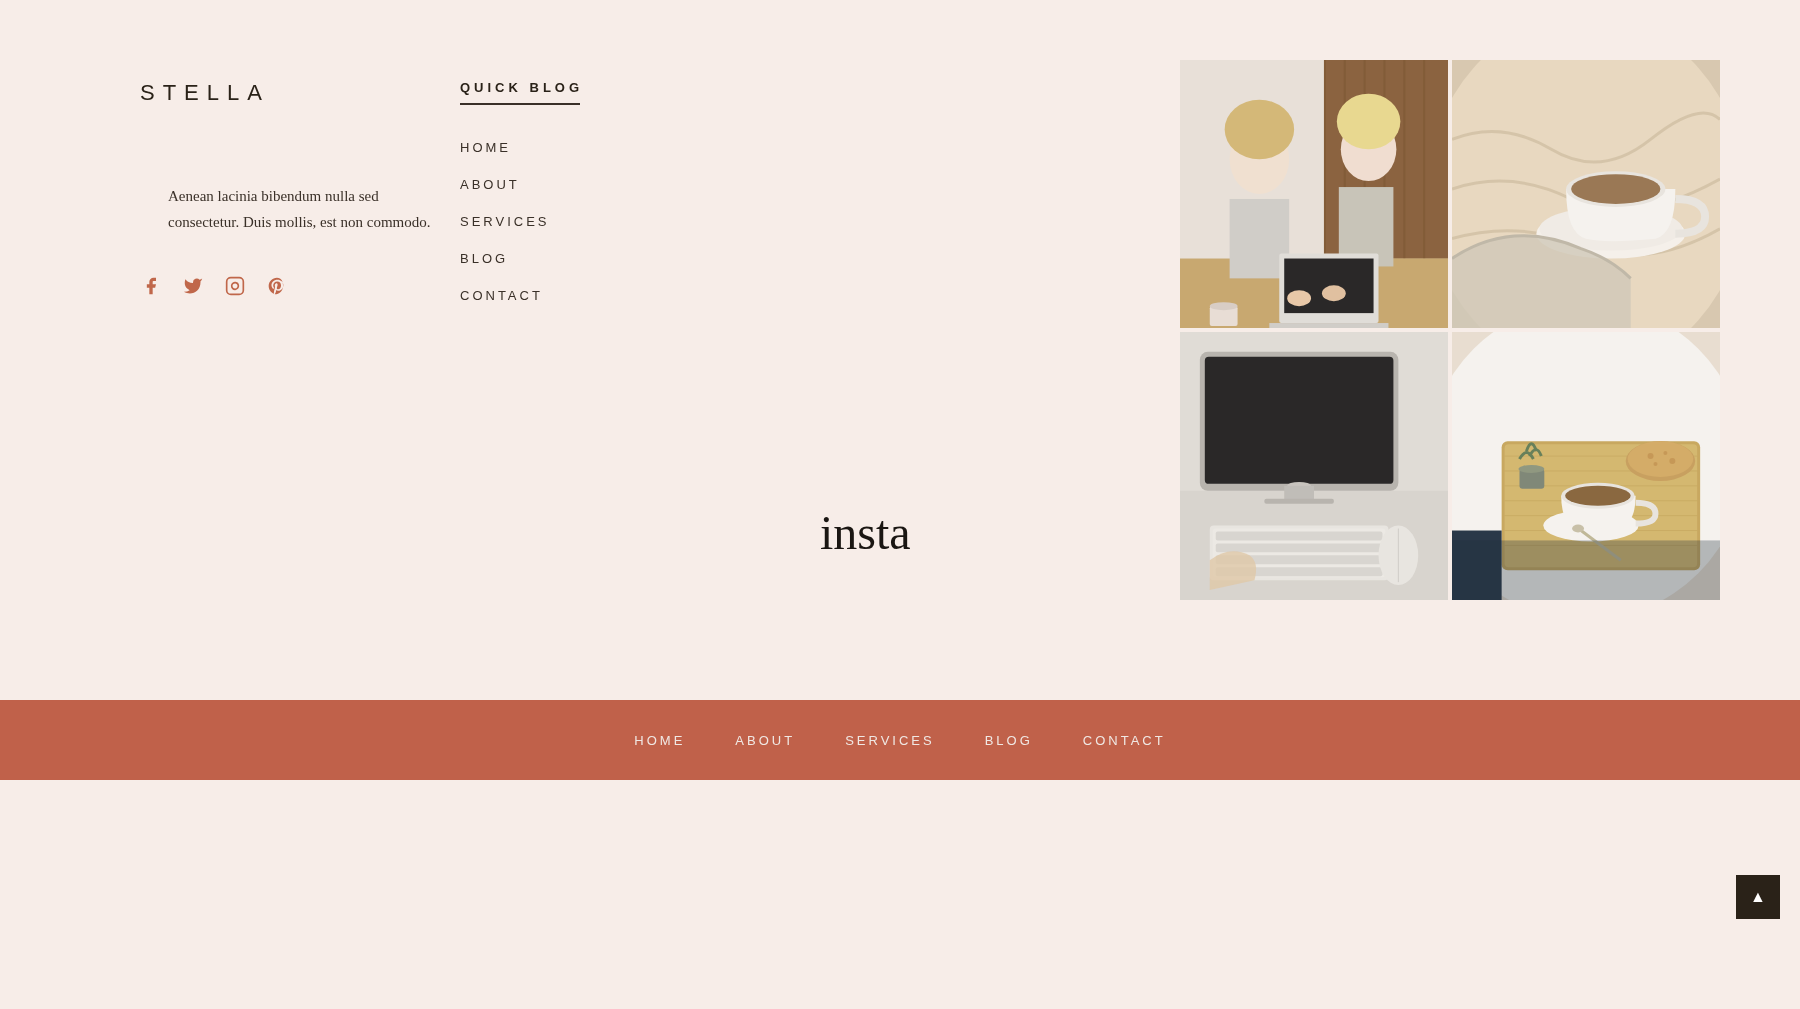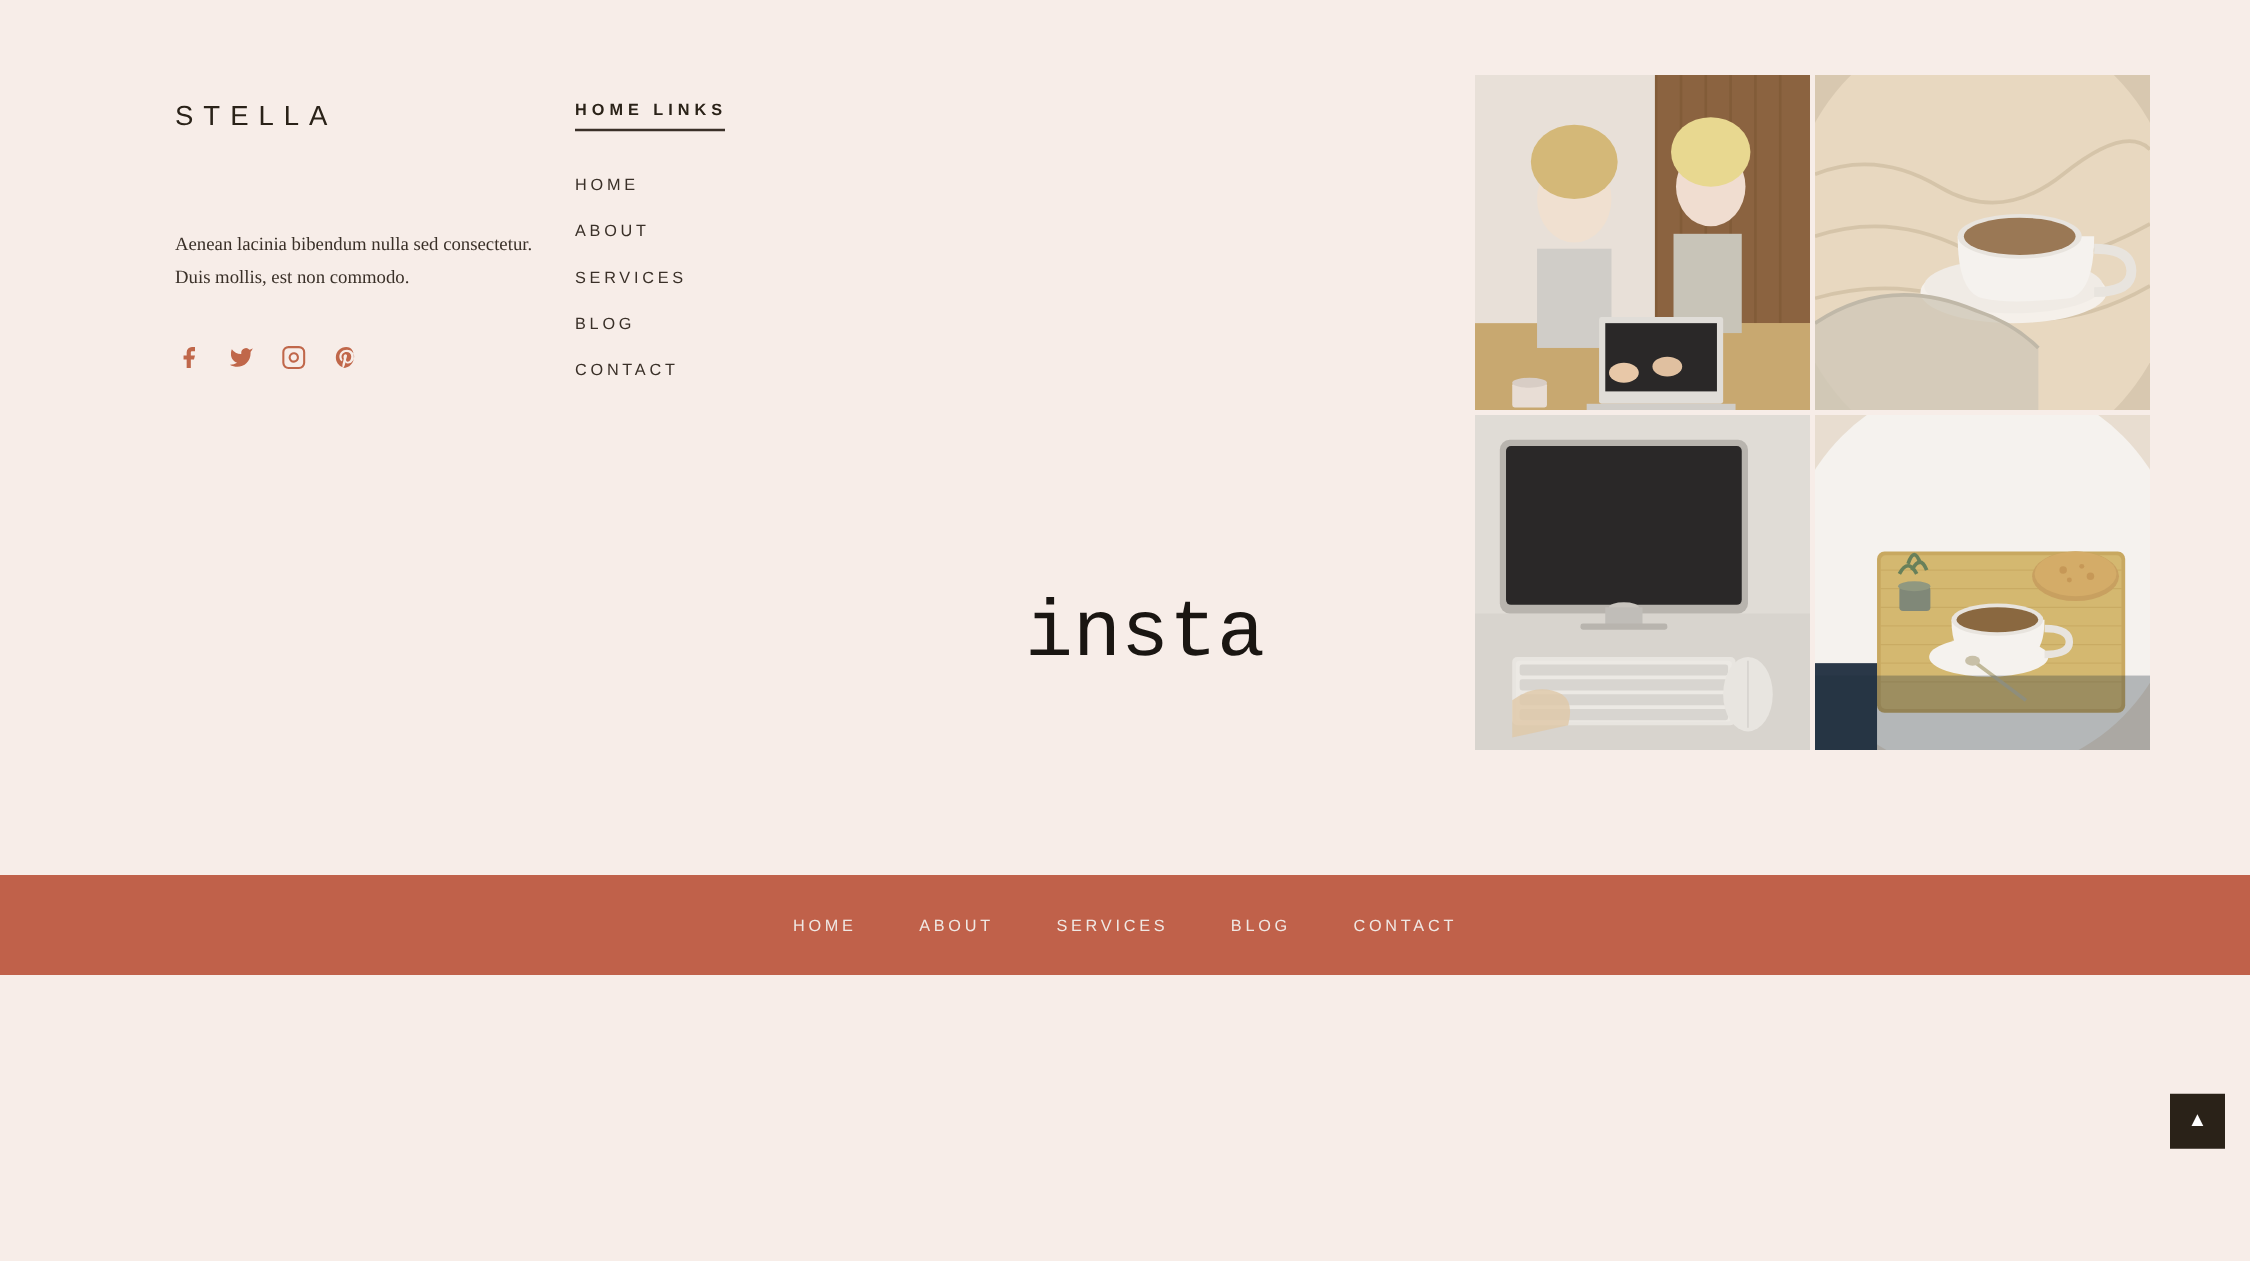--- a/index.html
+++ b/index.html
@@ -34,20 +34,21 @@
       color: #2a2218;
       margin-bottom: 78px;
     }
 
     .brand-description {
       font-family: Georgia, serif;
       font-size: 15px;
       line-height: 1.7;
       color: #3a3028;
       margin-bottom: 40px;
+      margin-left: 28px;
     }
 
     .social-icons {
       display: flex;
       gap: 20px;
       align-items: center;
     }
 
     .social-icon {
       width: 22px;
@@ -105,24 +106,24 @@
 
     
     .insta-section {
       flex: 1;
       position: relative;
       padding-left: 40px;
     }
 
     .insta-label {
       position: absolute;
-      bottom: 96px;
+      bottom: 80px;
       left: 100px;
-      font-family: Liberation Mono, monospace;
-      font-size: 64px;
+      font-family: Liberation Serif, serif;
+      font-size: 48px;
       font-weight: 400;
       color: #1a1612;
       z-index: 10;
       pointer-events: none;
     }
 
     .photo-grid {
       display: grid;
       grid-template-columns: 1fr 1fr;
       grid-template-rows: 1fr 1fr;
@@ -245,21 +246,21 @@
       <div class="social-icon">
         <svg viewBox="0 0 24 24" xmlns="http://www.w3.org/2000/svg">
           <path d="M12 2C6.48 2 2 6.48 2 12c0 4.24 2.65 7.86 6.39 9.29-.09-.78-.17-1.98.04-2.83.19-.77 1.27-5.37 1.27-5.37s-.32-.65-.32-1.61c0-1.51.88-2.64 1.97-2.64.93 0 1.38.7 1.38 1.54 0 .94-.6 2.34-.91 3.64-.26 1.09.54 1.97 1.6 1.97 1.92 0 3.4-2.02 3.4-4.95 0-2.58-1.86-4.39-4.51-4.39-3.07 0-4.87 2.3-4.87 4.68 0 .93.36 1.92.8 2.47.09.11.1.2.07.31-.08.33-.26 1.09-.3 1.24-.05.2-.16.24-.37.15-1.39-.65-2.26-2.68-2.26-4.32 0-3.51 2.55-6.74 7.35-6.74 3.86 0 6.86 2.75 6.86 6.42 0 3.83-2.41 6.91-5.76 6.91-1.12 0-2.18-.58-2.54-1.27l-.69 2.59c-.25.96-.93 2.16-1.38 2.89.03.01.06.02.09.02 5.52 0 10-4.48 10-10S17.52 2 12 2z"></path>
         </svg>
       </div>
 
     </div>
   </div>
 
   <div class="links-column">
-    <div class="quick-links-title">HOME LINKS</div>
+    <div class="quick-links-title">QUICK BLOG</div>
     <div class="quick-links-underline"></div>
     <nav class="quick-links-nav">
       <a class="quick-link-item" href="#">HOME</a>
       <a class="quick-link-item" href="#">ABOUT</a>
       <a class="quick-link-item" href="#">SERVICES</a>
       <a class="quick-link-item" href="#">BLOG</a>
       <a class="quick-link-item" href="#">CONTACT</a>
     </nav>
   </div>
 

